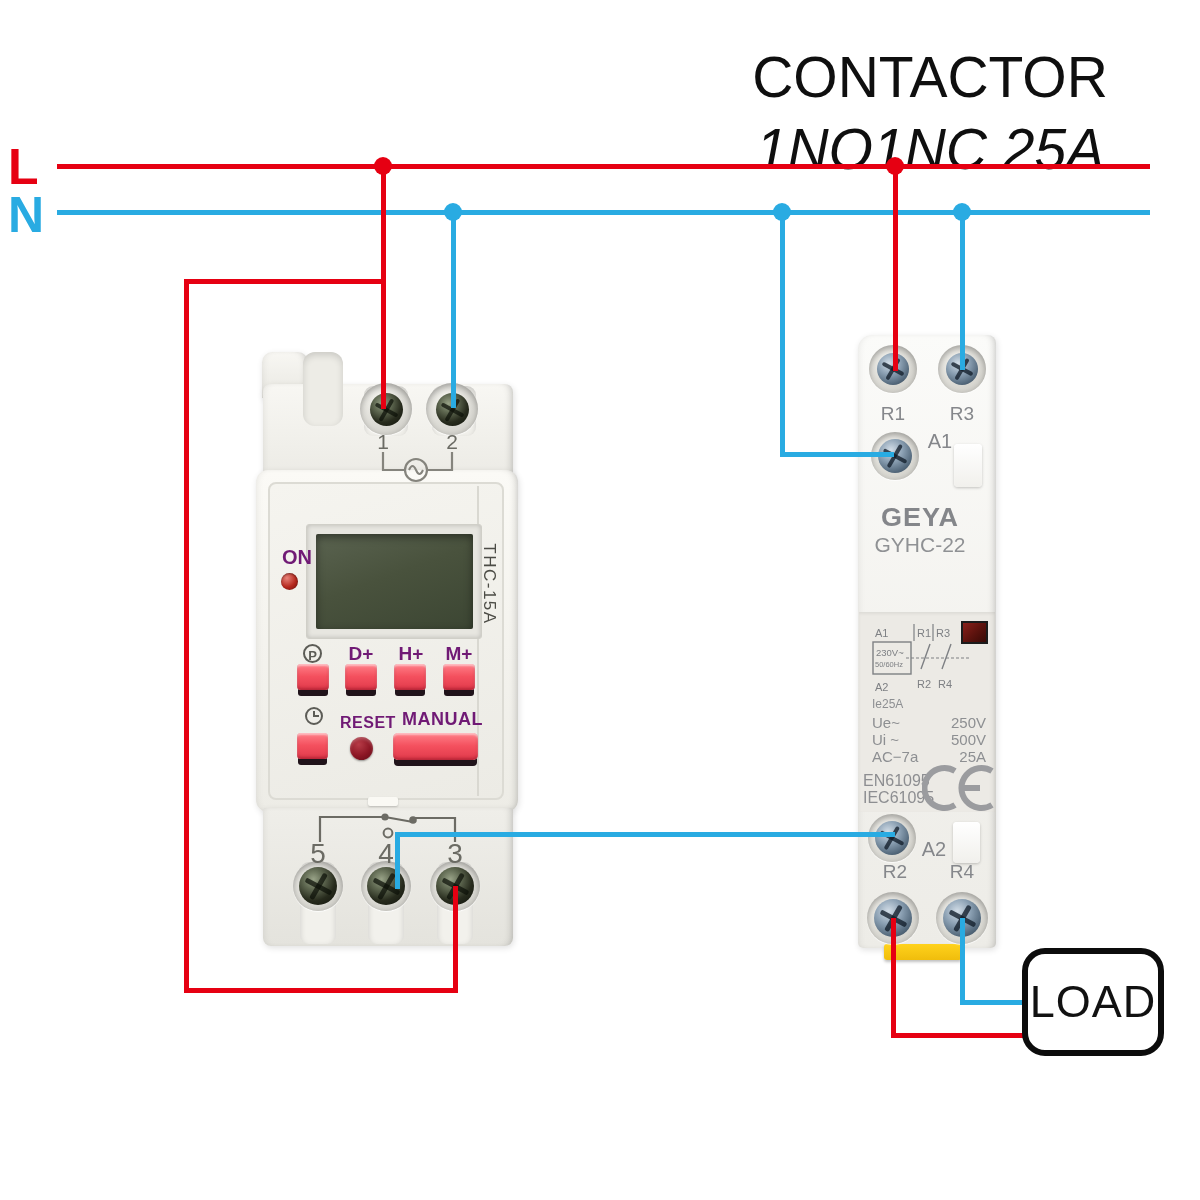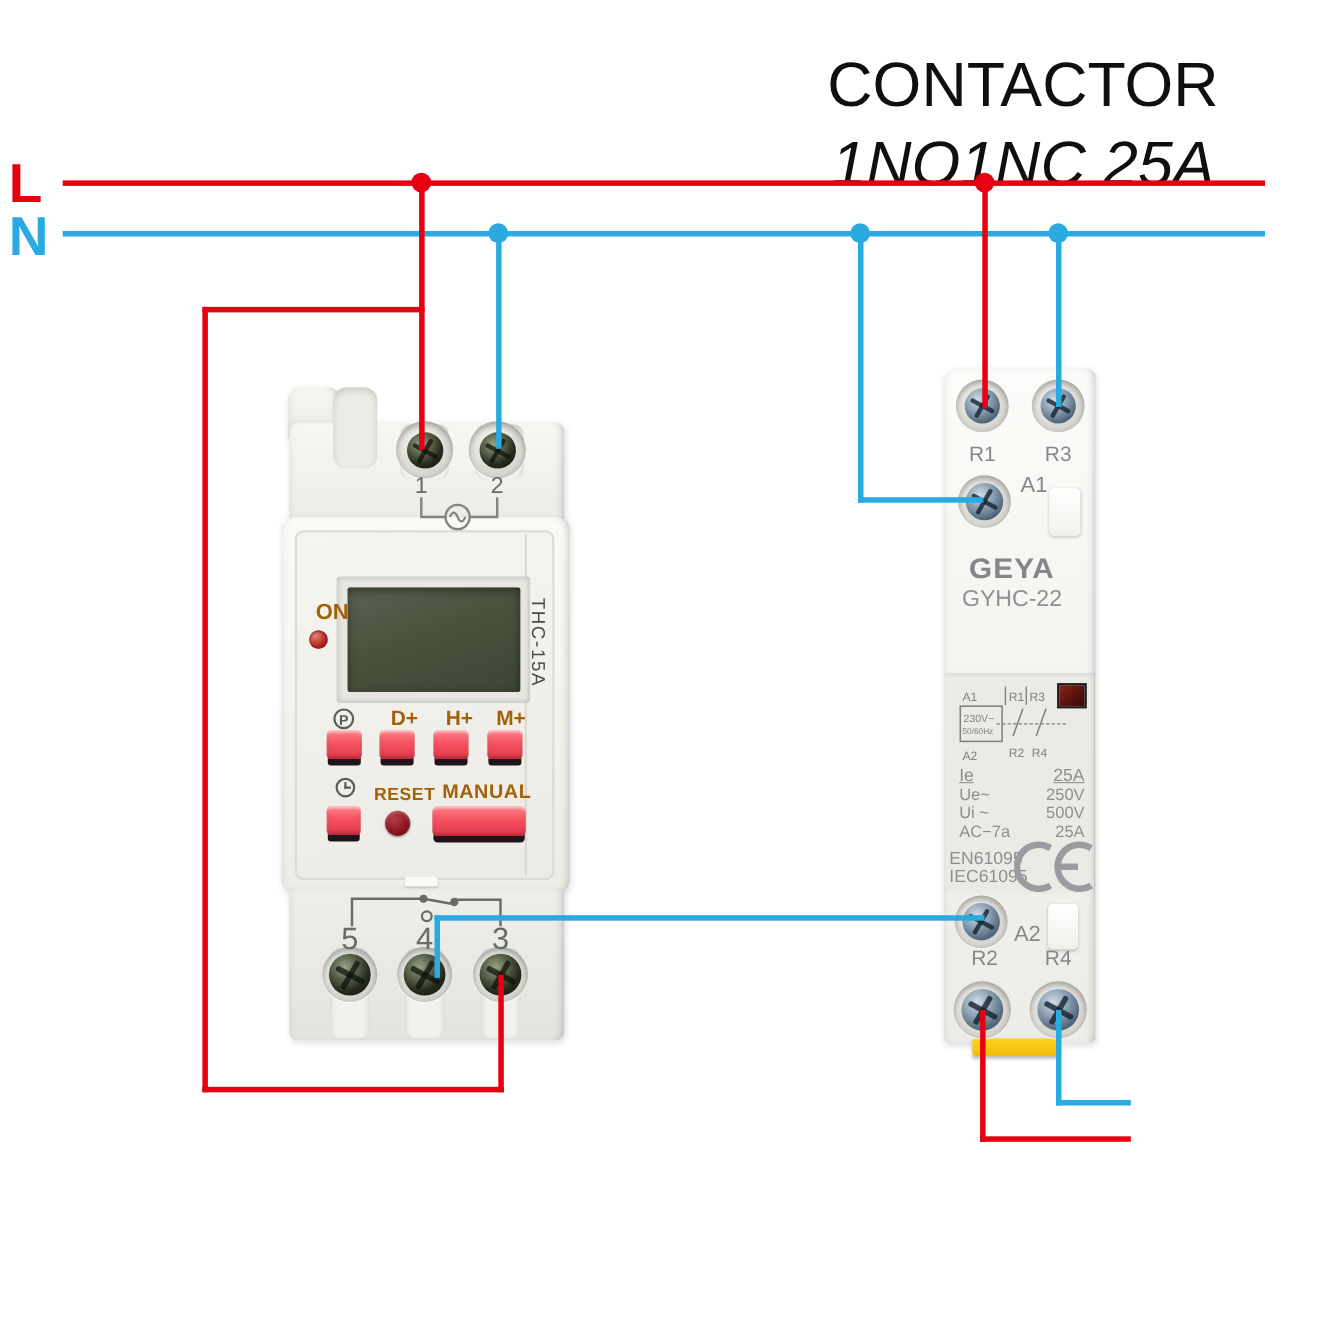--- a/index.html
+++ b/index.html
@@ -26,21 +26,21 @@
   .screw.steel{background:radial-gradient(circle at 38% 32%,#d2dde7 0%,#8ba0b3 38%,#52677a 72%,#2d3c49 100%);}
   .screw::before,.screw::after{content:"";position:absolute;left:12%;top:44%;width:76%;height:13%;
         background:rgba(12,16,9,.72);border-radius:2px;}
   .screw::before{transform:rotate(28deg);} .screw::after{transform:rotate(-60deg);}
   .screw.steel::before,.screw.steel::after{background:rgba(18,30,42,.78);}
   .slot{position:absolute;background:#f2f1ec;border-radius:9px;box-shadow:inset 0 3px 6px rgba(0,0,0,.16);z-index:1;}
 
   .pinkbtn{position:absolute;border-radius:4px;z-index:4;
         background:linear-gradient(180deg,#ff8089 0%,#f4505e 48%,#e03a4b 100%);
         box-shadow:0 7px 0 -1px #20131a, inset 0 2px 2px rgba(255,255,255,.5), inset 0 -2px 3px rgba(150,20,38,.55);}
-  .graylbl{position:absolute;color:#a16207;font-weight:bold;text-align:right;z-index:4;}
+  .graylbl{position:absolute;color:#701a75;font-weight:bold;text-align:center;z-index:4;}
   .numlbl{position:absolute;color:#6b6b64;text-align:center;z-index:4;}
 
   
   .ctxt{position:absolute;color:#85878b;text-align:center;z-index:4;}
 
   .tab-white{position:absolute;background:linear-gradient(180deg,#ffffff,#f1f0ec);border-radius:4px;
         box-shadow:0 1px 3px rgba(0,0,0,.22), inset 0 1px 1px #fff;z-index:4;}
 
   .loadbox{position:absolute;left:1022px;top:948px;width:142px;height:108px;border:6px solid #0c0c0c;
         border-radius:23px;background:#ffffff;z-index:7;display:flex;align-items:center;justify-content:center;
@@ -171,21 +171,21 @@
     <text x="51" y="19" font-size="11" fill="#7e8084">R1</text>
     <text x="70" y="19" font-size="11" fill="#7e8084">R3</text>
     <path d="M55,51 L64,26 M76,51 L85,26" stroke="#7e8084" stroke-width="1.4" fill="none"></path>
     <path d="M40,40 H104" stroke="#7e8084" stroke-width="1.2" stroke-dasharray="3,2"></path>
     <text x="51" y="70" font-size="11" fill="#7e8084">R2</text>
     <text x="72" y="70" font-size="11" fill="#7e8084">R4</text>
   </svg>
   <div class="abs" style="left:961px;top:621px;width:27px;height:23px;z-index:4;border:2px solid #1c1c1c;background:linear-gradient(135deg,#8a201a 0%,#5a120d 55%,#370a06 100%);"></div>
 
   <div class="abs" style="left:872px;top:697px;width:114px;z-index:4;">
-    <div style="display:flex;justify-content:space-between;height:17px;font-size:16px;color:#8d8f92;text-decoration:underline;">
+    <div style="display:flex;justify-content:flex-start;height:17px;font-size:12px;color:#8d8f92;">
       <span>Ie</span>
         <span>25A</span>
     </div>
     <div style="display:flex;justify-content:space-between;height:17px;font-size:15px;color:#8d8f92;">
       <span>Ue~</span>
         <span>250V</span>
     </div>
     <div style="display:flex;justify-content:space-between;height:17px;font-size:15px;color:#8d8f92;">
       <span>Ui ~</span>
         <span>500V</span>
@@ -239,14 +239,17 @@
   <div class="wire blue" style="left:395px;top:832px;width:5px;height:57px;"></div>
   <div class="wire blue" style="left:960px;top:918px;width:5px;height:87px;"></div>
   <div class="wire blue" style="left:960px;top:1000px;width:68px;height:5px;"></div>
 
   <div class="dot red" style="left:374px;top:157px;"></div>
   <div class="dot red" style="left:886px;top:157px;"></div>
   <div class="dot blue" style="left:444px;top:203px;"></div>
   <div class="dot blue" style="left:773px;top:203px;"></div>
   <div class="dot blue" style="left:953px;top:203px;"></div>
 
+  <div class="loadbox">
+    <span>LOAD</span>
+  </div>
 
 </div>
 
 </body></html>

